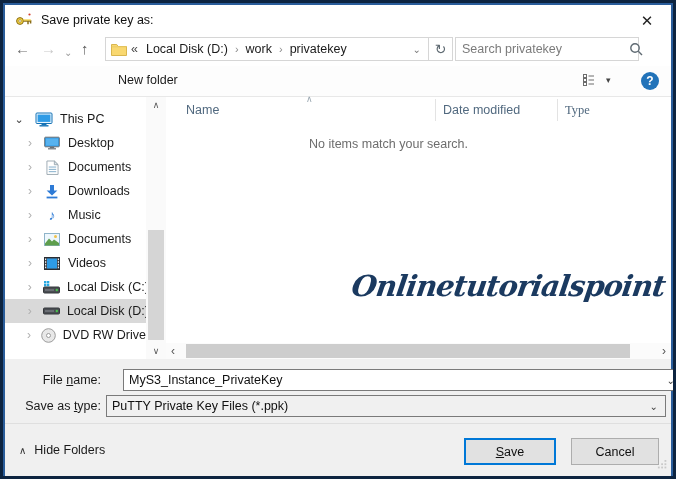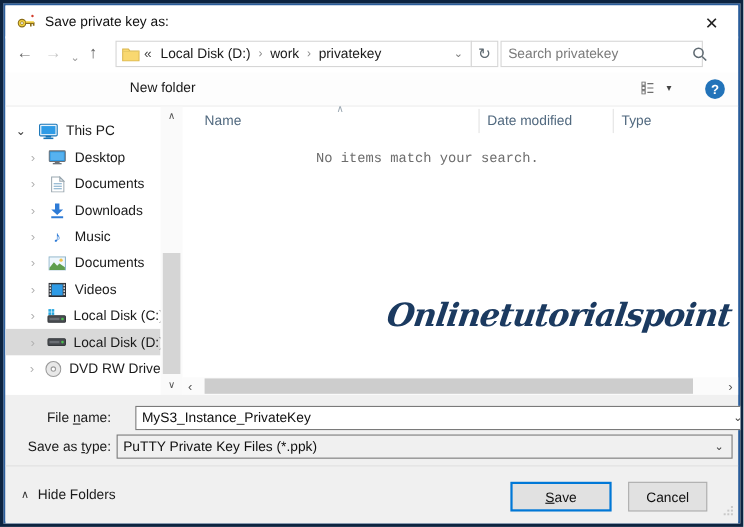--- a/index.html
+++ b/index.html
@@ -56,42 +56,42 @@
   .sscroll{left:141px;top:0;width:20px;height:262px;background:#fafafa;}
   .sscroll .arr{position:absolute;left:0;width:20px;text-align:center;color:#555;font-size:9px;cursor:pointer;}
   .sscroll .thumb{position:absolute;left:2px;width:16px;top:133px;height:110px;background:#d5d5d5;cursor:pointer;}
   
   .main{left:161px;top:0;right:0;height:262px;}
   .colheader{position:absolute;left:0;top:0;right:0;height:26px;}
   .colheader .hname{position:absolute;left:20px;top:6px;color:#51697f;cursor:pointer;}
   .colheader .sort{position:absolute;left:140px;top:-3px;color:#9aa7b1;font-size:9px;}
   .colheader .sep{position:absolute;top:2px;width:1px;height:22px;background:#e3e3e3;}
   .colheader .hdate{position:absolute;left:277px;top:6px;color:#51697f;cursor:pointer;}
-  .colheader .htype{position:absolute;left:399px;top:6px;color:#51697f;cursor:pointer;}
-  .emptymsg{position:absolute;left:0;right:60px;top:40px;text-align:center;color:#6d6d6d;font-family:Liberation Mono, monospace;}
+  .colheader .htype{position:absolute;left:399px;top:6px;color:#51697f;cursor:pointer;font-family:Liberation Serif, serif;}
+  .emptymsg{position:absolute;left:0;right:60px;top:40px;text-align:center;color:#6d6d6d;}
   .watermark{position:absolute;right:6px;top:172px;font-family:"DejaVu Serif",serif;font-style:italic;font-weight:bold;font-size:29px;color:#1b3a60;transform:skewX(-8deg);letter-spacing:-1px;white-space:nowrap;}
   .hscroll{position:absolute;left:0;right:0;bottom:0;height:16px;background:#fbfbfb;}
   .hscroll .arr{position:absolute;top:2px;color:#555;font-size:12px;line-height:12px;cursor:pointer;}
   .hscroll .thumb{position:absolute;left:20px;width:444px;top:1px;height:14px;background:#cdcdcd;cursor:pointer;}
   
   .fields{left:2px;top:356px;right:2px;height:64px;background:#f0f0f0;}
   .flabel{position:absolute;width:96px;text-align:right;color:#1a1a1a;}
   .u{text-decoration:underline;}
   .combo{position:absolute;left:101px;width:560px;height:22px;box-sizing:border-box;border:1px solid #7a7a7a;background:#fff;display:flex;align-items:center;}
   .combo input{flex:1;border:none;outline:none;font:inherit;padding:0 5px;background:transparent;color:#101010;}
   .combo .cdd{padding:0 7px;font-size:10px;color:#404040;cursor:pointer;}
   .combo.gray{background:#f0f0f0;}
   .combo .cval{flex:1;padding:0 5px;color:#101010;white-space:nowrap;overflow:hidden;}
   
   .footer{left:2px;top:420px;right:2px;height:53px;background:#f0f0f0;border-top:1px solid #dfdfdf;box-sizing:border-box;}
   .hidefolders{position:absolute;left:14px;top:19px;display:flex;align-items:center;gap:8px;cursor:pointer;color:#1a1a1a;}
   .hidefolders .chev{font-size:10px;color:#333;}
   .btn{position:absolute;top:14px;height:27px;box-sizing:border-box;background:#e1e1e1;display:flex;align-items:center;justify-content:center;cursor:pointer;font-size:12.5px;color:#101010;}
   .btn-save{left:459px;width:92px;border:2px solid #0078d7;}
-  .btn-cancel{left:566px;width:72px;border:1px solid #adadad;}
+  .btn-cancel{left:566px;width:88px;border:1px solid #adadad;}
   .grip{position:absolute;right:4px;bottom:4px;}
 </style>
 </head>
 <body>
 
 <div id="win">
 
   <div class="abs titlebar">
     <span class="app-icon">
       <svg width="18" height="16" viewBox="0 0 18 16">

